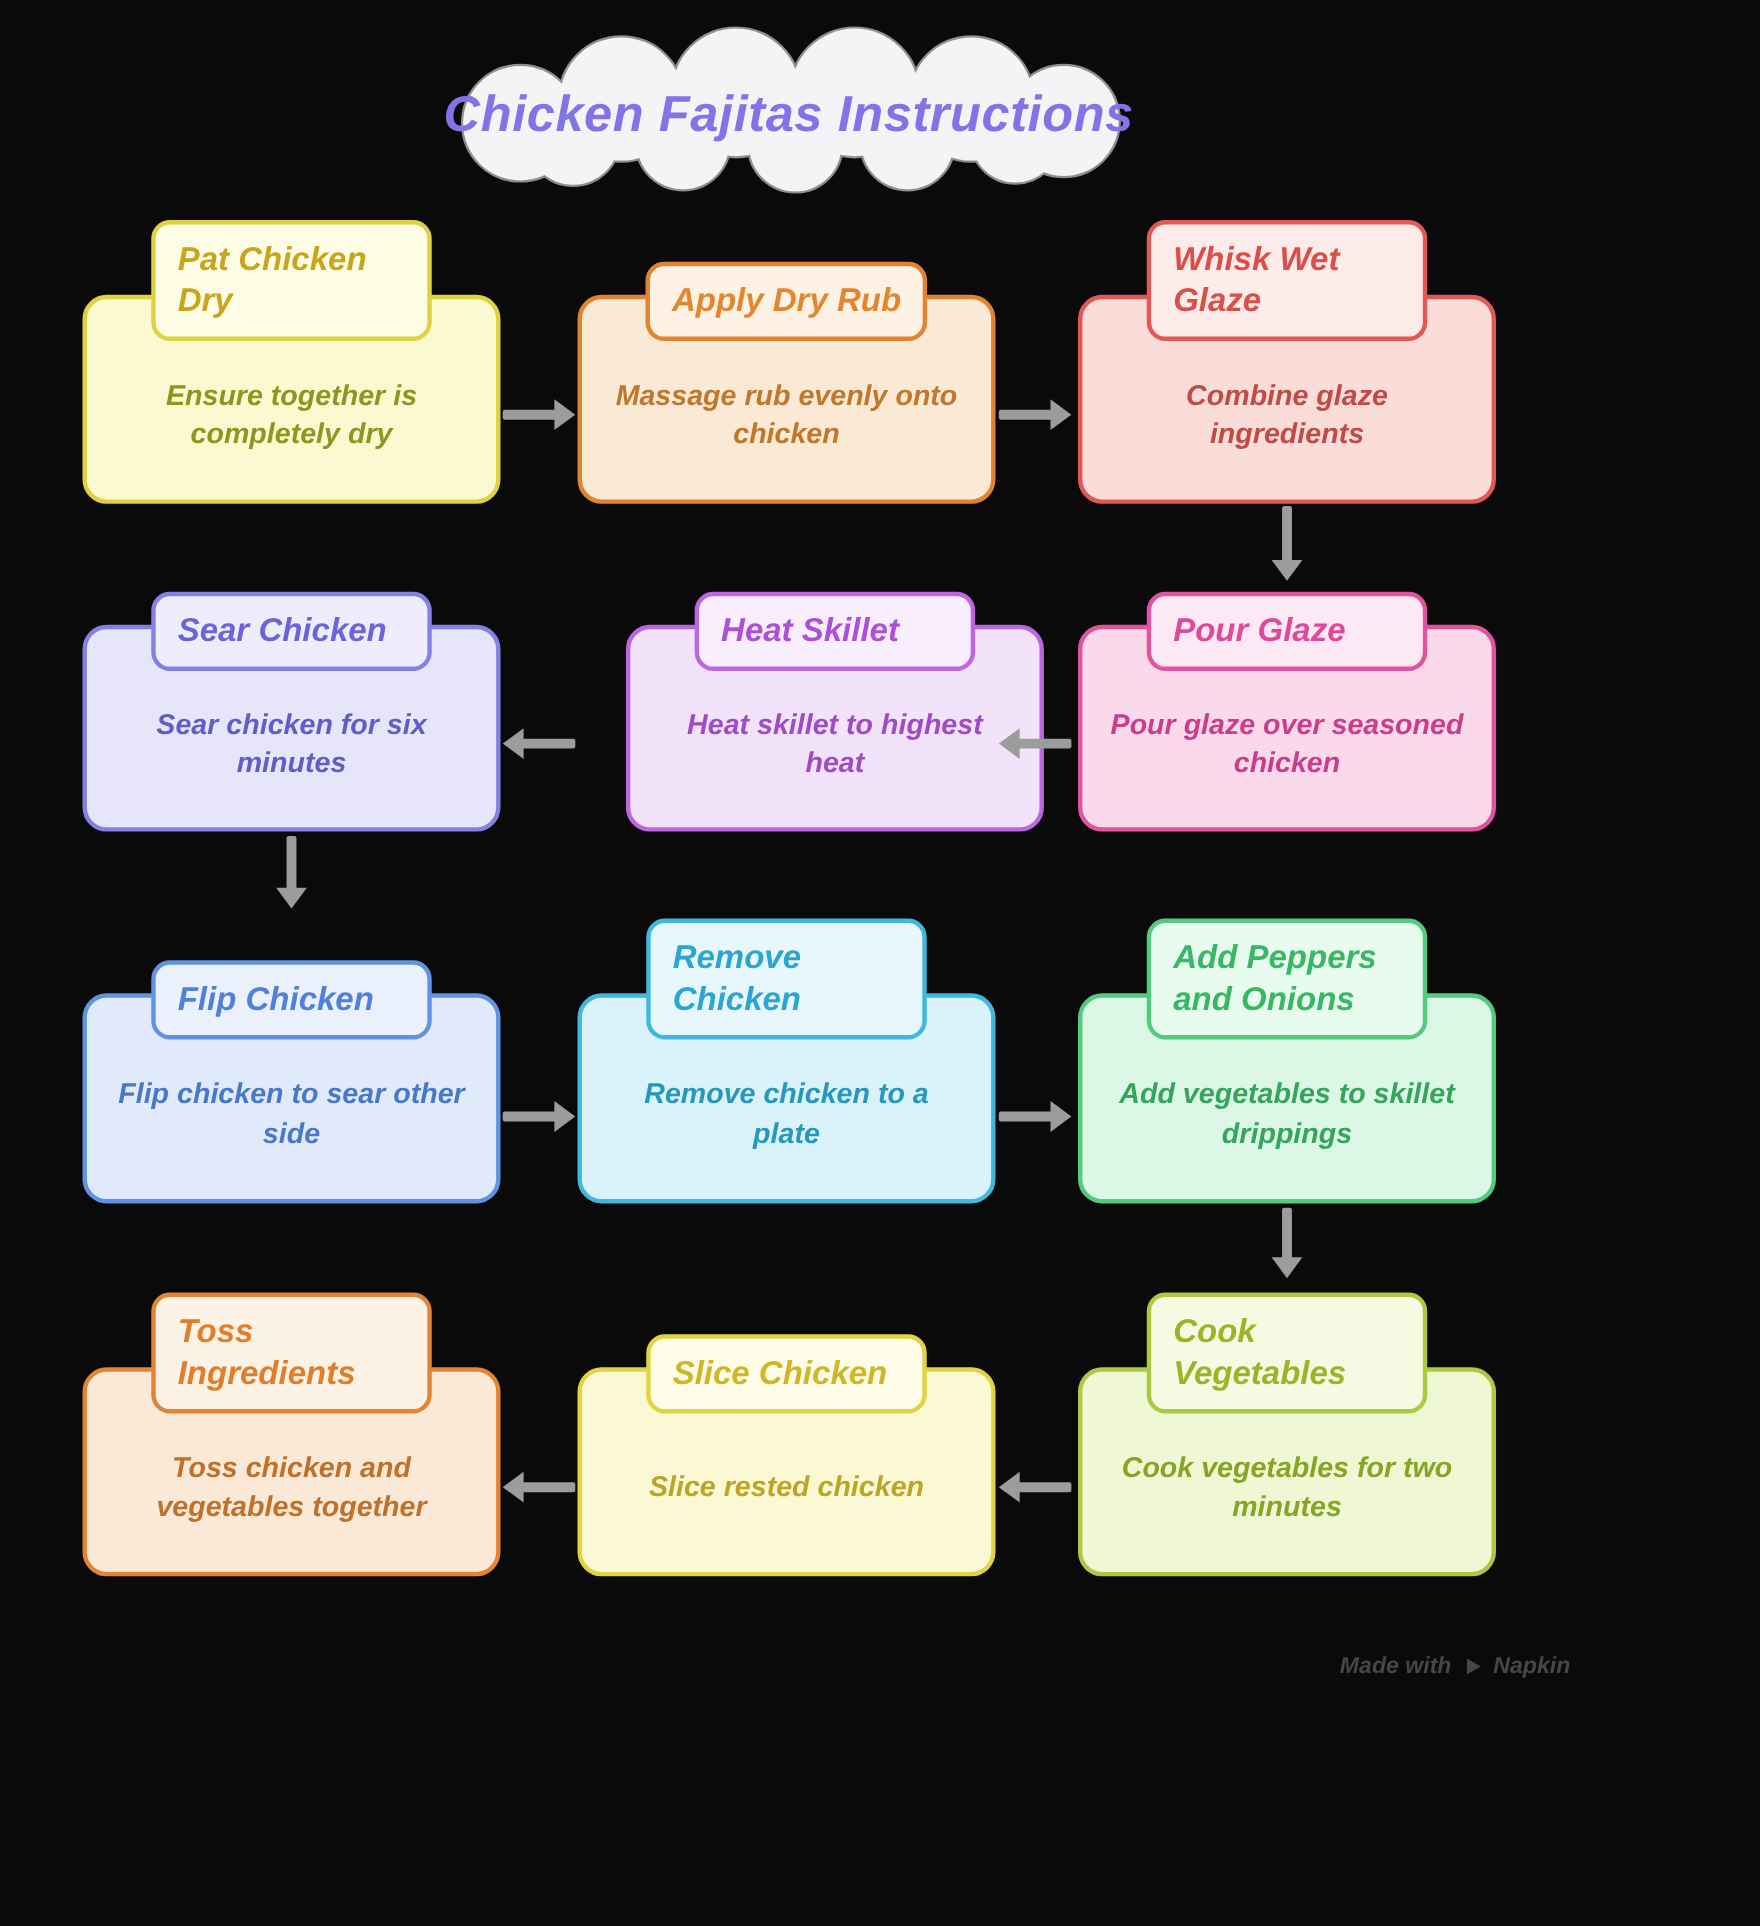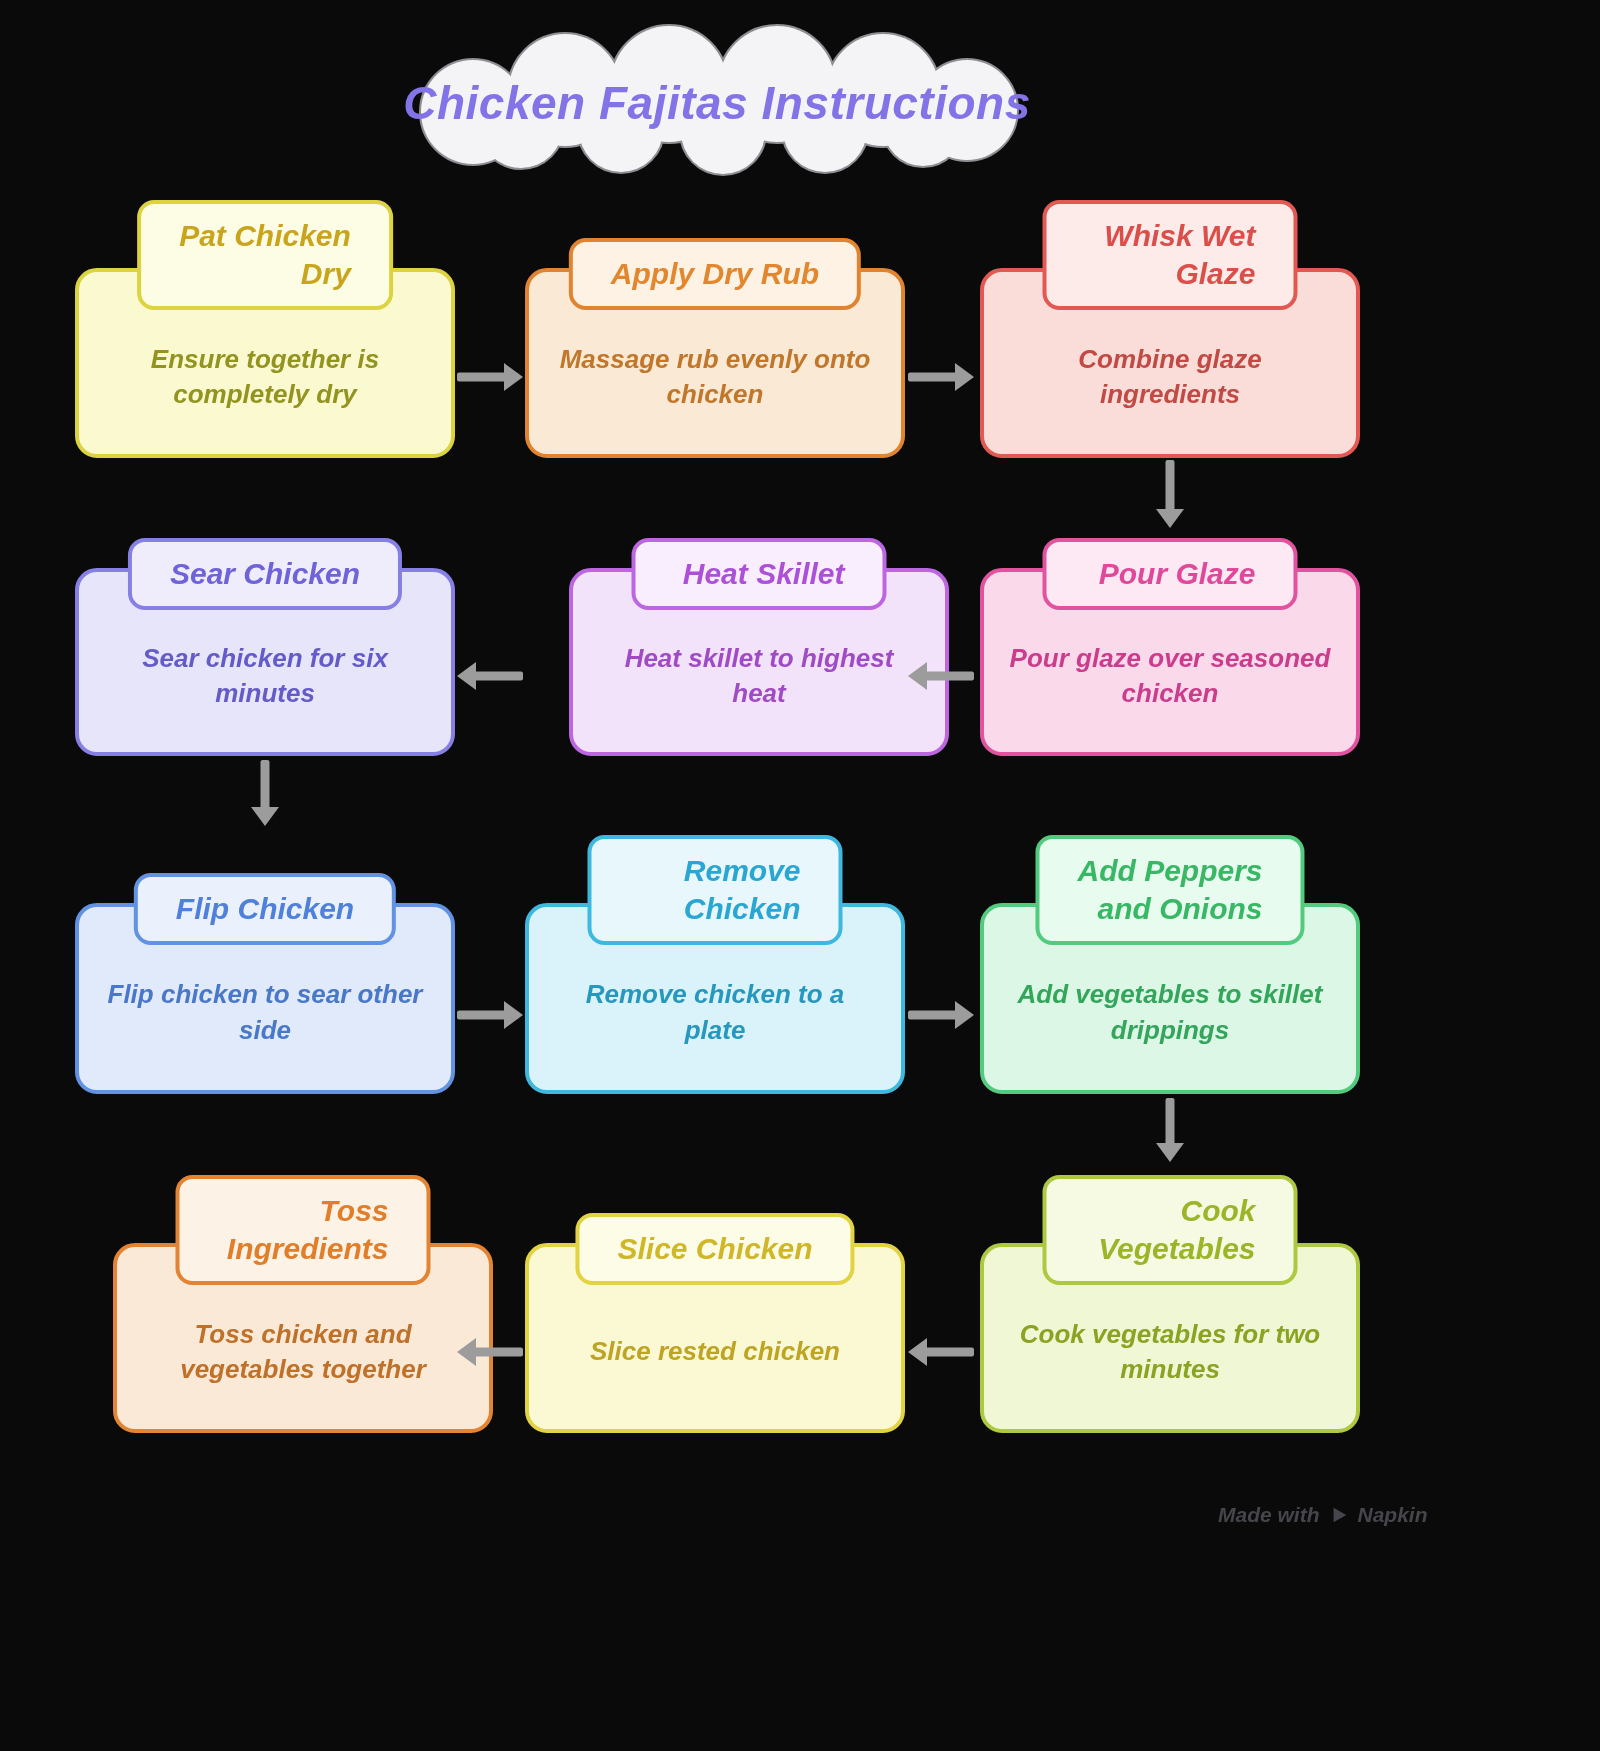--- a/index.html
+++ b/index.html
@@ -25,23 +25,23 @@
   
   .node {
     position:absolute; width:380px;
     border:4px solid var(--border); border-radius:22px; background:var(--body);
     display:flex; align-items:center; justify-content:center;
     padding:44px 24px 16px;
   }
   .node .tab {
     position:absolute; left:50%; bottom:calc(100% - 38px); transform:translateX(-50%);
     width:max-content; min-width:255px; max-width:345px;
-    padding:13px 38px; border:4px solid var(--border); border-radius:17px;
+    padding:13px 20px; border:4px solid var(--border); border-radius:17px;
     background:var(--tab); color:var(--title);
-    font-size:30px; font-weight:700; line-height:1.27; text-align:right; white-space:pre-line;
+    font-size:30px; font-weight:700; line-height:1.27; text-align:left; white-space:pre-line;
   }
   .node .desc {
     color:var(--desc); font-size:26px; font-weight:700; line-height:1.35;
     text-align:center; white-space:pre-line;
   }
 
   
   .arrow { position:absolute; }
   .arrow.h { height:30px; }
   .arrow.v { width:30px; }
@@ -165,21 +165,21 @@
   <div class="node" style="left: 980px; top: 1243px; height: 190px; --border: #adc841; --tab: #f6fae3; --body: #f0f7d4; --title: #9ab527; --desc: #8aa323;">
     <div class="tab"><span>Cook
 Vegetables</span></div>
     <div class="desc">Cook vegetables for two
 minutes</div>
   </div>
   <div class="node" style="left: 525px; top: 1243px; height: 190px; --border: #e2d342; --tab: #fdfce6; --body: #fbf9d4; --title: #cfb728; --desc: #bda422;">
     <div class="tab"><span>Slice Chicken</span></div>
     <div class="desc">Slice rested chicken</div>
   </div>
-  <div class="node" style="left: 75px; top: 1243px; height: 190px; margin-left: 38px; --border: #e28433; --tab: #fdf2e6; --body: #fae9d6; --title: #e07e2a; --desc: #bf7029;">
+  <div class="node" style="left: 75px; top: 1243px; height: 190px; --border: #e28433; --tab: #fdf2e6; --body: #fae9d6; --title: #e07e2a; --desc: #bf7029;">
     <div class="tab"><span>Toss
 Ingredients</span></div>
     <div class="desc">Toss chicken and
 vegetables together</div>
   </div>
 
   <div class="arrow h right" style="left:457px;top:362px;width:66px;">
       <div class="shaft"></div>
       <div class="head"></div>
     </div>

